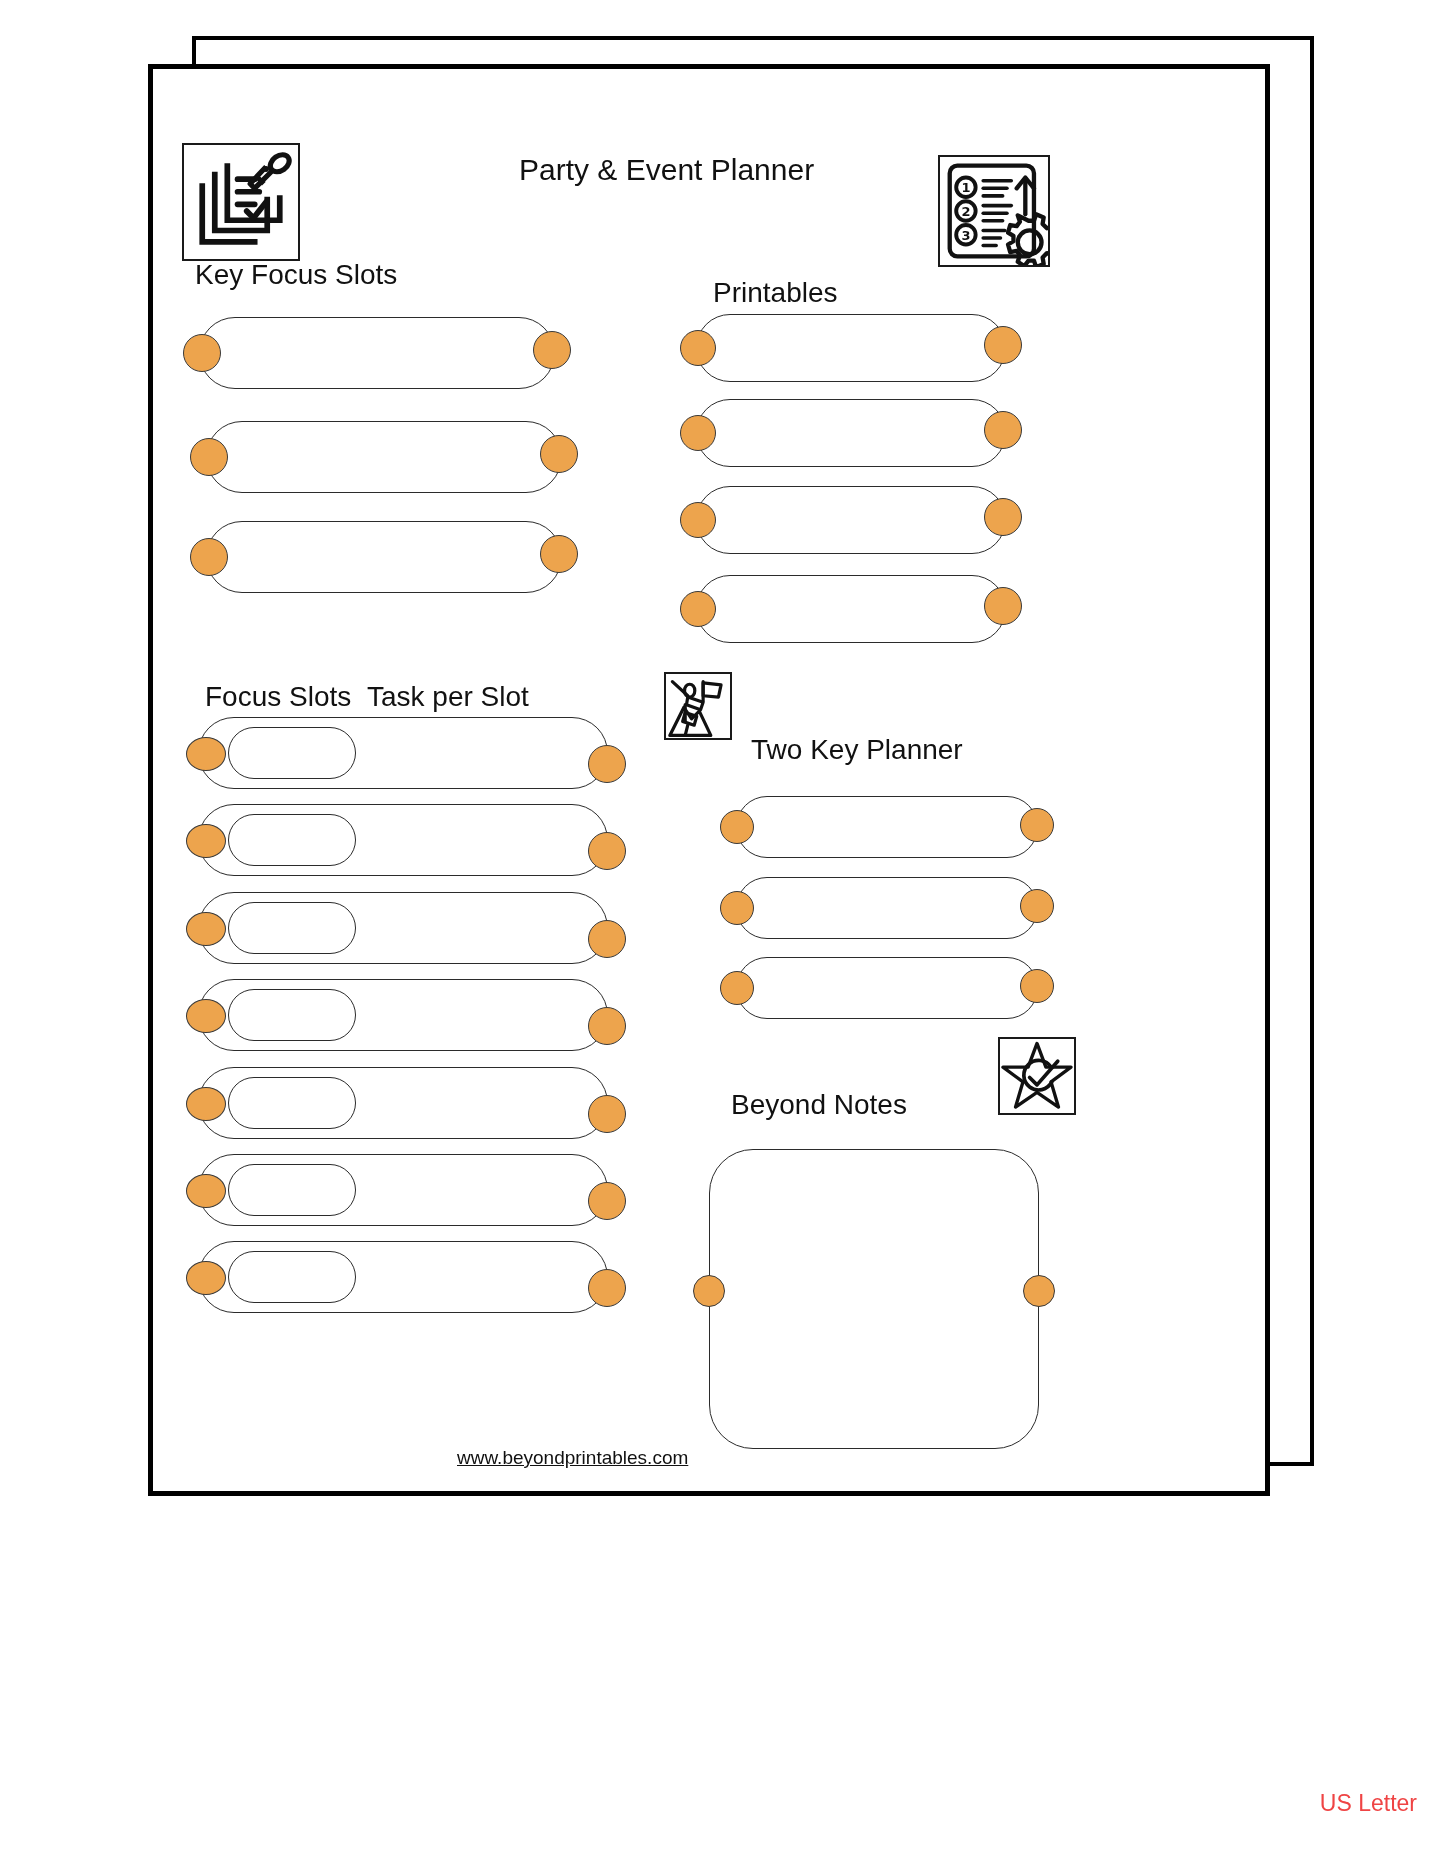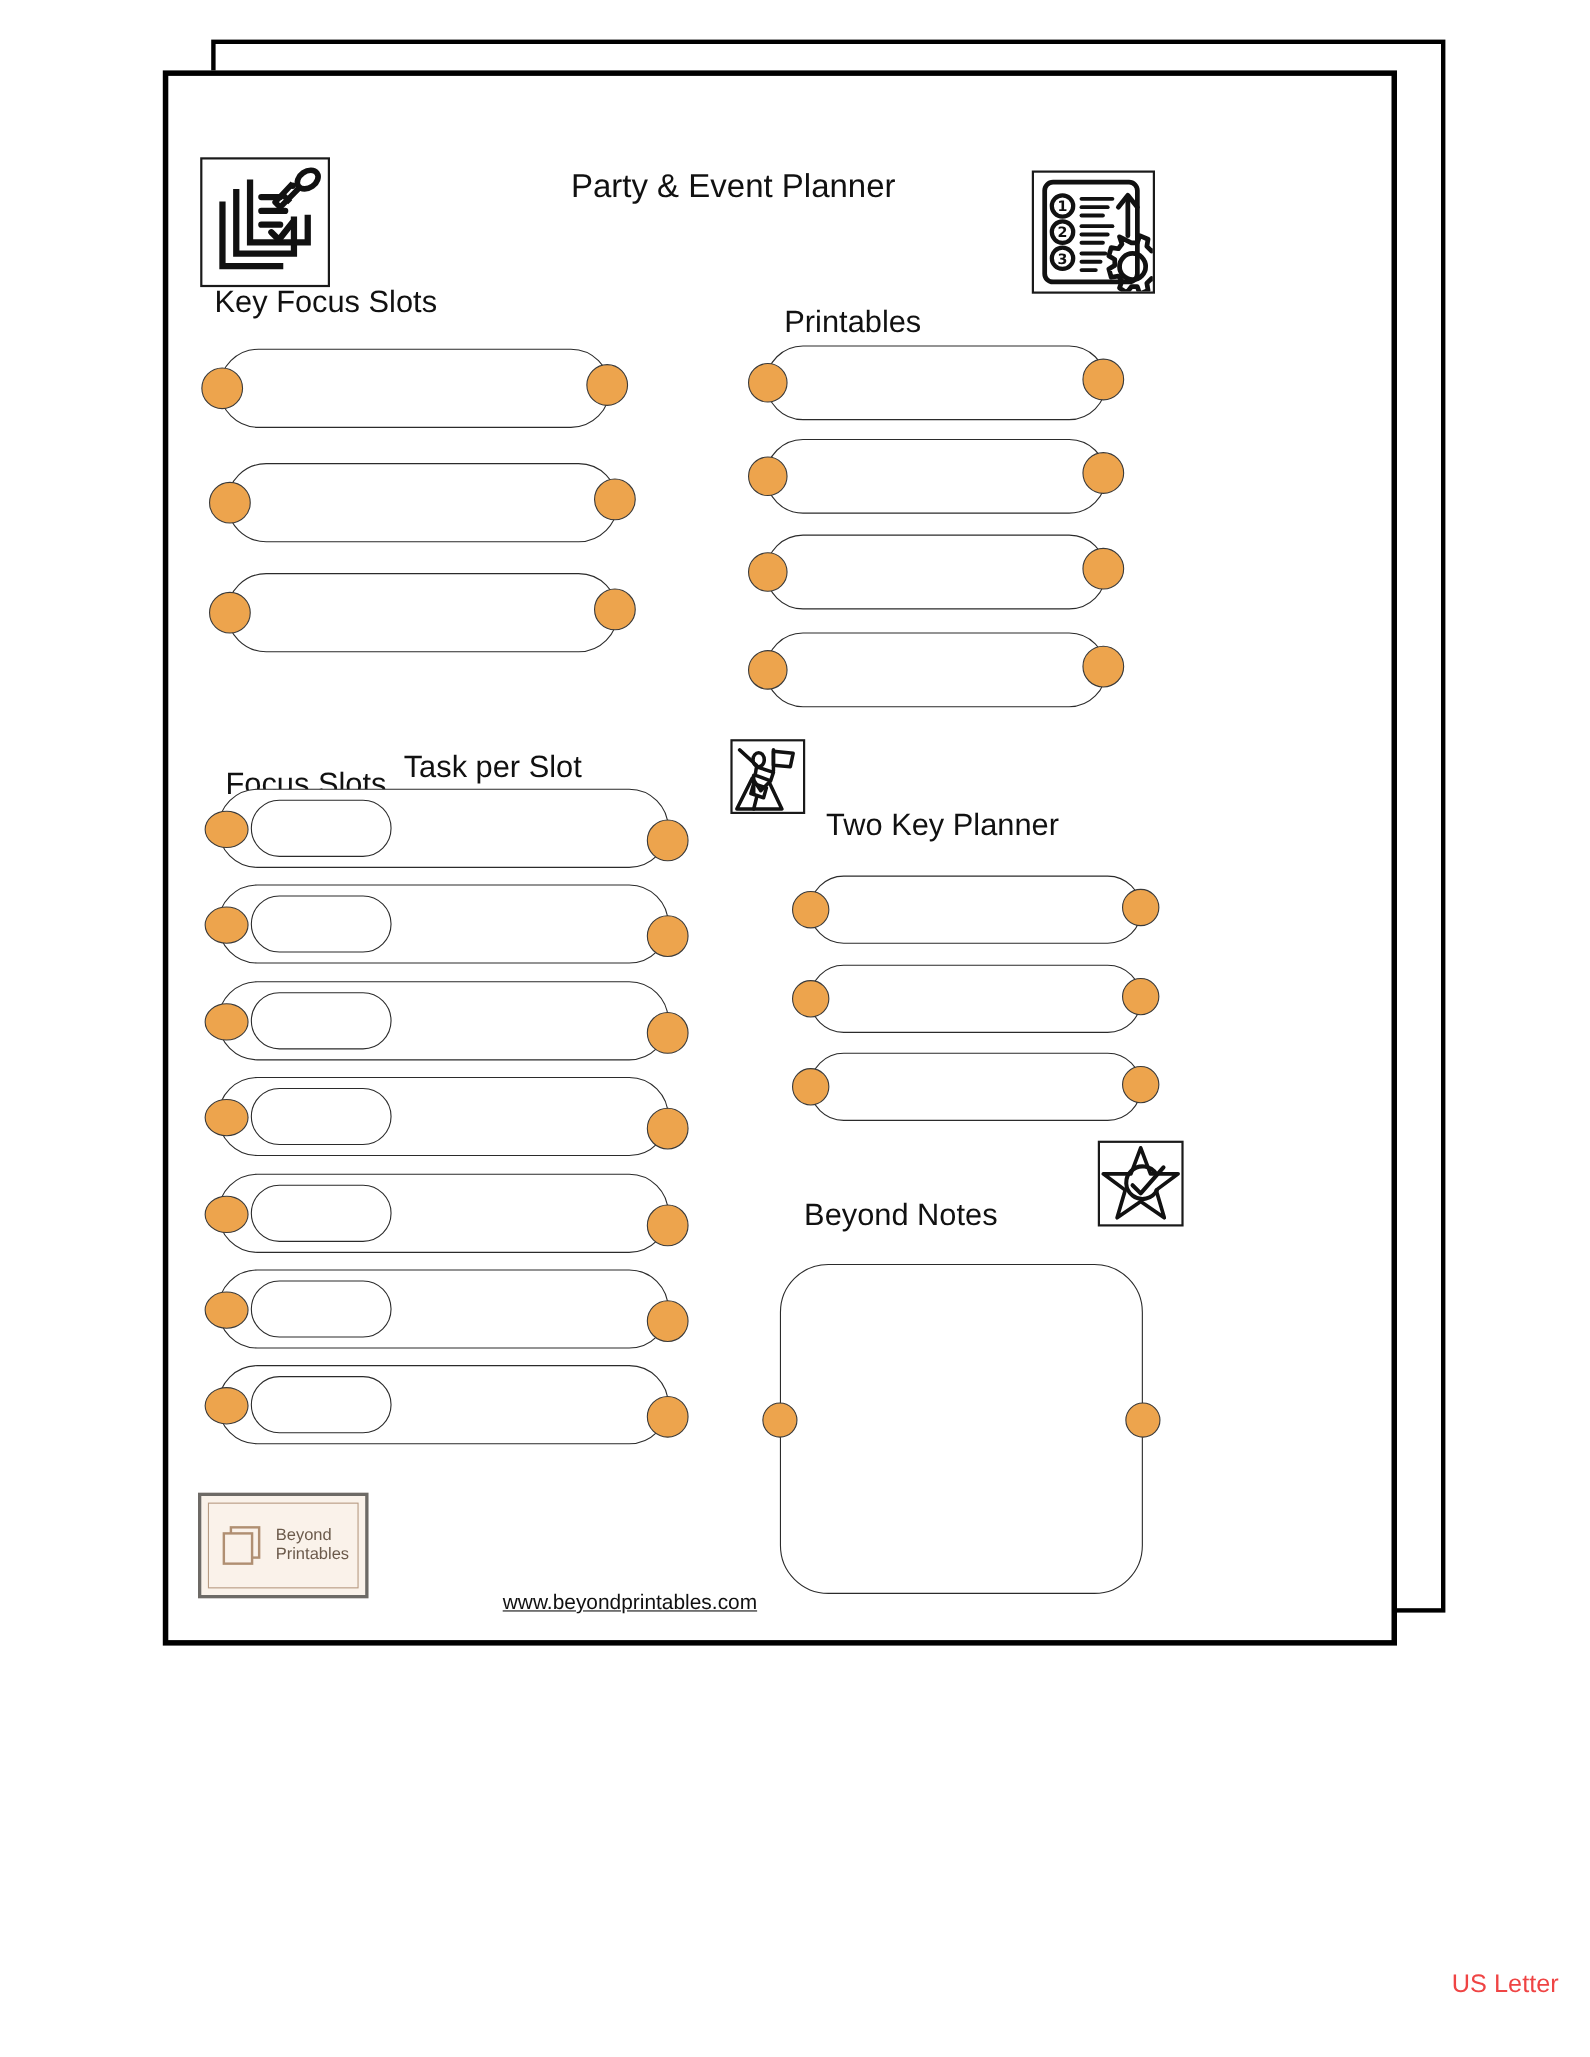--- a/index.html
+++ b/index.html
@@ -263,21 +263,21 @@
       <div class="knob" style="left:-16px; top:16px; width:36px; height:36px;"></div>
       <div class="knob" style="right:-16px; top:12px; width:38px; height:38px;"></div>
     </div>
 
     <div class="pill-row" style="left:543px; top:506px; width:310px; height:68px;">
       <div class="pill"></div>
       <div class="knob" style="left:-16px; top:16px; width:36px; height:36px;"></div>
       <div class="knob" style="right:-16px; top:12px; width:38px; height:38px;"></div>
     </div>
 
-    <div class="section-heading" style="left:52px; top:612px;margin-top:16px;">Focus Slots</div>
+    <div class="section-heading" style="left:52px; top:612px;">Focus Slots</div>
     <div class="section-heading" style="left:214px; top:612px;">Task per Slot</div>
 
     <div class="icon-box" style="left:511px; top:603px; width:68px; height:68px;">
       <svg viewBox="0 0 100 100" xmlns="http://www.w3.org/2000/svg">
         <g fill="none" stroke="#111" stroke-width="5" stroke-linejoin="round" stroke-linecap="round">
           <path d="M10 12 L34 34"></path>
           <ellipse cx="37" cy="26" rx="8" ry="10"></ellipse>
           <path d="M58 12 L58 42"></path>
           <path d="M58 14 L86 17 L82 36 L58 34 Z"></path>
           <path d="M34 36 L58 44 L54 56 L32 48 Z"></path>
@@ -367,29 +367,19 @@
     </div>
 
     <div class="section-heading" style="left:578px; top:1020px;">Beyond Notes</div>
 
     <div class="pill-row" style="left:556px; top:1080px; width:330px; height:300px;">
       <div class="notes-box" style="left:0; top:0; width:100%; height:100%;"></div>
       <div class="knob" style="left:-16px; top:126px; width:32px; height:32px;"></div>
       <div class="knob" style="right:-16px; top:126px; width:32px; height:32px;"></div>
     </div>
 
-    <div id="brand-logo" style="left:27px; top:1288px; width:155px; height:96px;">
-      <div id="brand-logo-inner">
-        <svg id="brand-logo-mark" viewBox="0 0 48 48" xmlns="http://www.w3.org/2000/svg">
-          <rect x="13" y="6" width="28" height="30" fill="none" stroke="#b08f72" stroke-width="2.4"></rect>
-          <rect x="6" y="12" width="28" height="30" fill="#faf2ea" stroke="#b08f72" stroke-width="2.4"></rect>
-        </svg>
-        <div id="brand-logo-text">Beyond
-Printables</div>
-      </div>
-    </div>
 
     <a id="footer-url" href="#" style="left:304px; top:1378px;">www.beyondprintables.com</a>
 
   </div>
 </div>
 
 <div id="paper-size-label">US Letter</div>
 
 </body></html>

